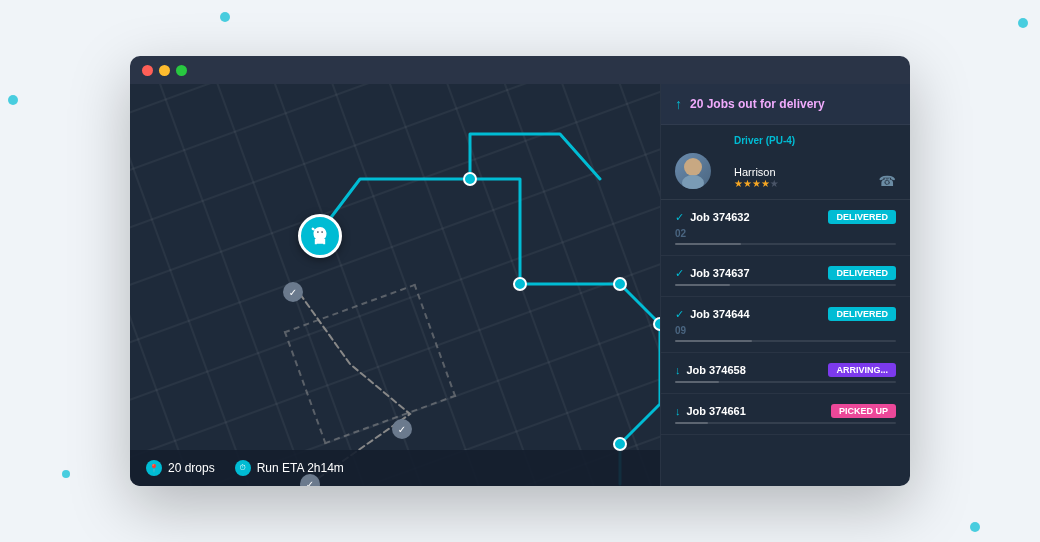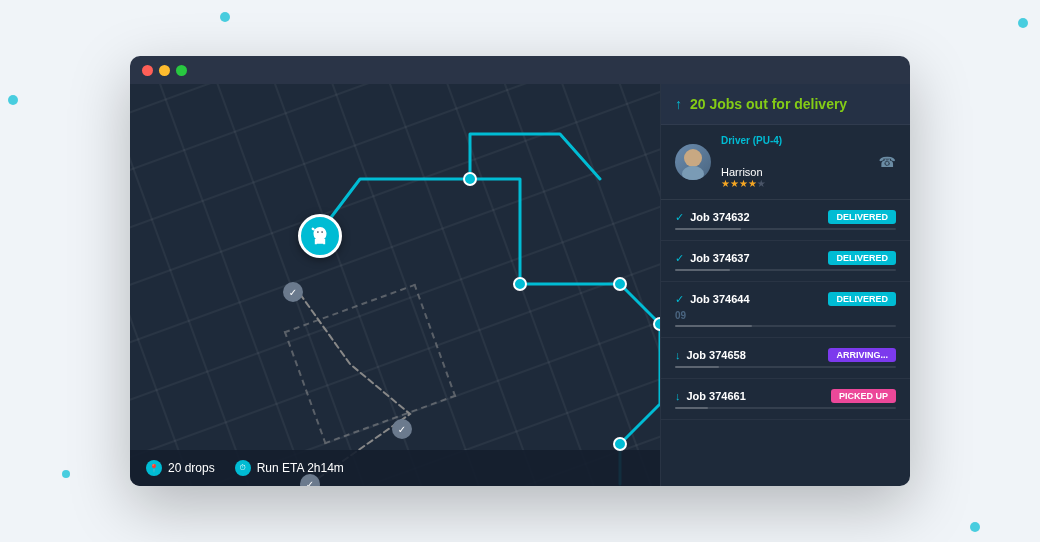--- a/index.html
+++ b/index.html
@@ -191,31 +191,31 @@
       gap: 8px;
       border-bottom: 1px solid rgba(255,255,255,0.05);
     }
 
     .jobs-header-icon {
       color: #00bcd4;
       font-size: 14px;
     }
 
     .jobs-header-text {
-      color: #84cc16;
-      font-size: 14px;
+      color: #f0abfc;
+      font-size: 12px;
       font-weight: 600;
     }
 
     
     .driver-info {
       padding: 10px 14px;
       display: flex;
-      align-items: center;
-      gap: 10px;
+      align-items: flex-end;
+      gap: 23px;
       border-bottom: 1px solid rgba(255,255,255,0.08);
     }
 
     .driver-avatar {
       width: 36px;
       height: 36px;
       border-radius: 50%;
       background: #4a5568;
       overflow: hidden;
       flex-shrink: 0;
@@ -426,20 +426,21 @@
 
       <div id="jobs-list">
           <div class="job-item">
       <div class="job-row">
         <div class="job-left">
           <span style="color:#00bcd4;font-size:11px;">✓</span>
           <span class="job-number">Job 374632</span>
         </div>
         <span class="badge badge-delivered">Delivered</span>
       </div>
+      <div class="job-seq">02</div>
       <div class="job-bar">
         <div class="job-bar-fill" style="width:30%;"></div>
       </div>
     </div>
           <div class="job-item">
       <div class="job-row">
         <div class="job-left">
           <span style="color:#00bcd4;font-size:11px;">✓</span>
           <span class="job-number">Job 374637</span>
         </div>

